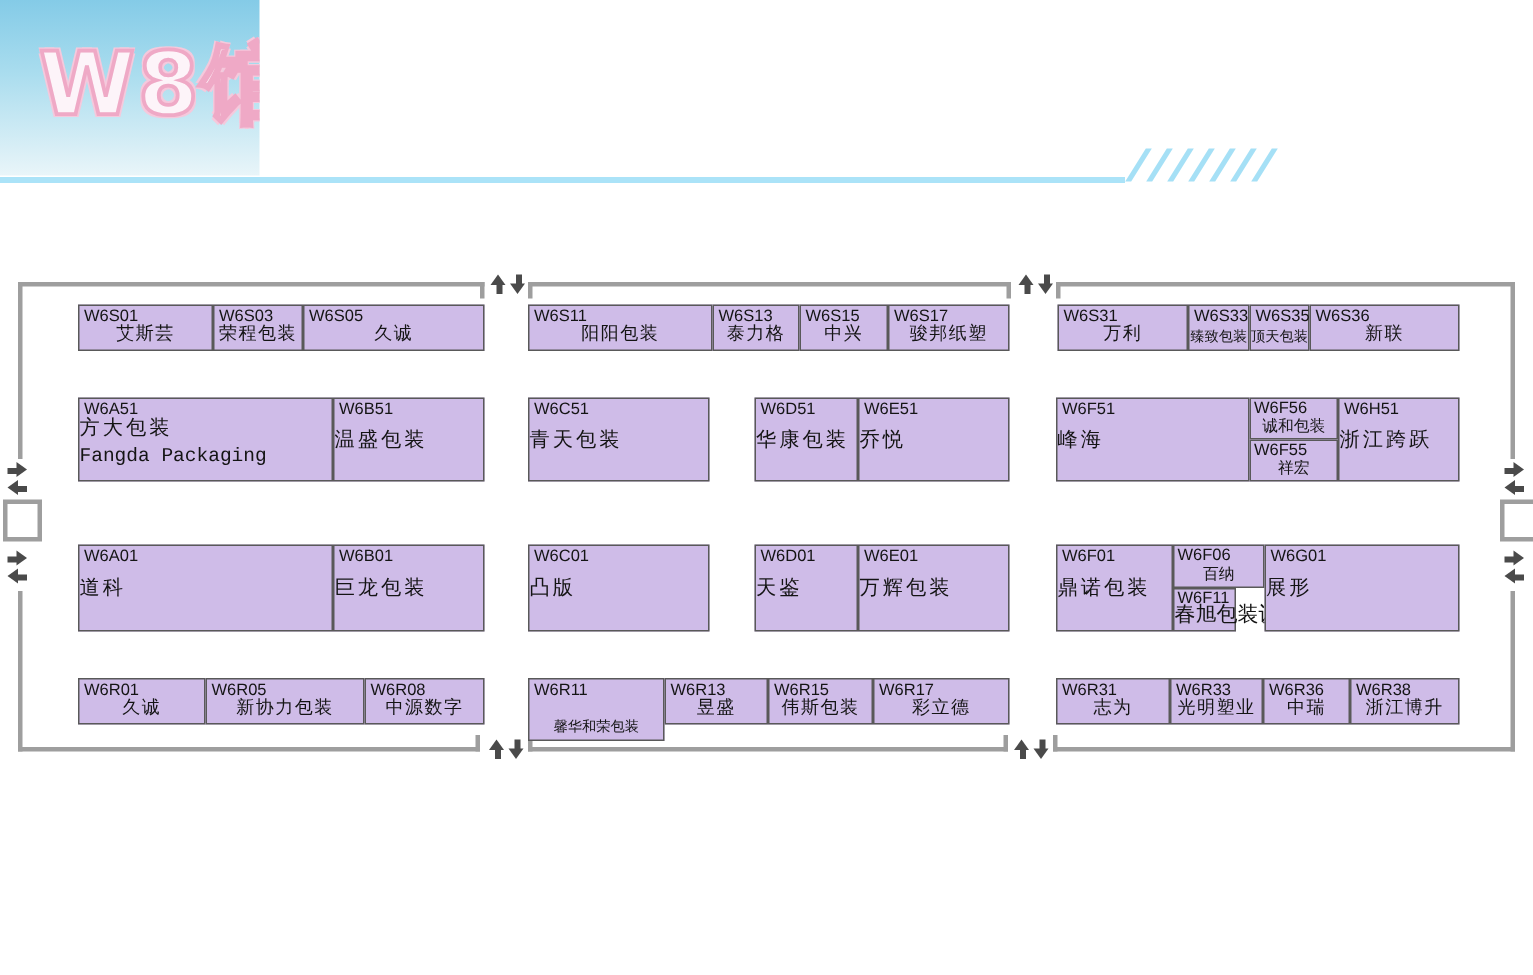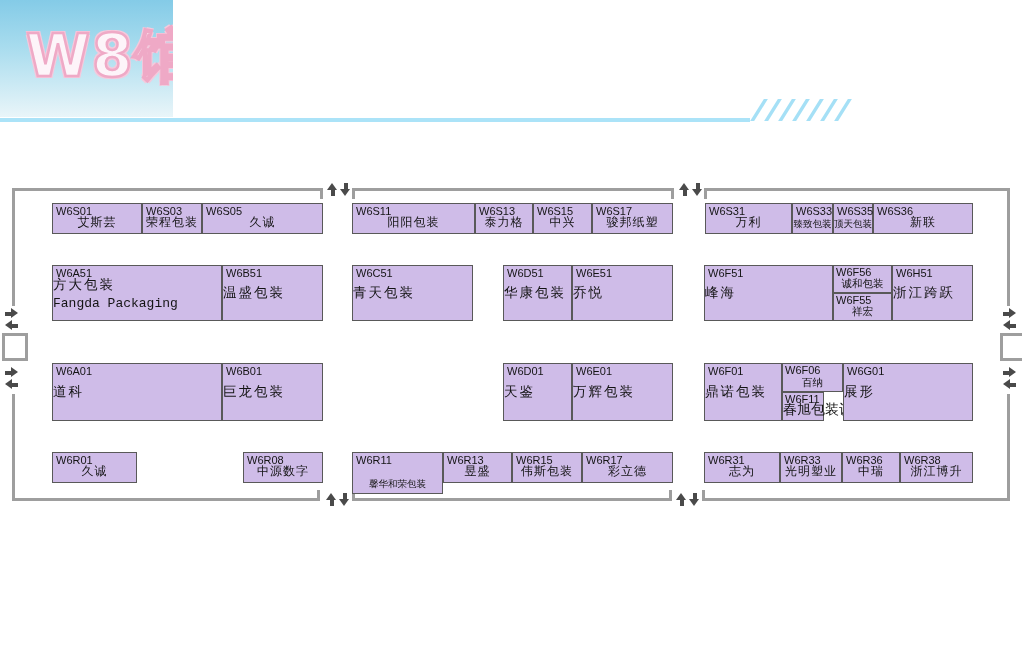--- a/index.html
+++ b/index.html
@@ -218,20 +218,24 @@
     </div>
 
   <div class="booth b-lg" style="left:52px;top:363px;width:170px;height:58px">
       <span class="bcode">W6A01</span>
       <span class="bname">道科</span>
     </div>
   <div class="booth b-lg" style="left:222px;top:363px;width:101px;height:58px">
       <span class="bcode">W6B01</span>
       <span class="bname">巨龙包装</span>
     </div>
+  <div class="booth b-lg" style="left:352px;top:363px;width:121px;height:58px">
+      <span class="bcode">W6C01</span>
+      <span class="bname">凸版</span>
+    </div>
   <div class="booth b-lg" style="left:503px;top:363px;width:69px;height:58px">
       <span class="bcode">W6D01</span>
       <span class="bname">天鉴</span>
     </div>
   <div class="booth b-lg" style="left:572px;top:363px;width:101px;height:58px">
       <span class="bcode">W6E01</span>
       <span class="bname">万辉包装</span>
     </div>
   <div class="booth b-lg" style="left:704px;top:363px;width:78px;height:58px">
       <span class="bcode">W6F01</span>
@@ -247,20 +251,24 @@
     </div>
   <div class="booth b-lg" style="left:843px;top:363px;width:130px;height:58px">
       <span class="bcode">W6G01</span>
       <span class="bname">展形</span>
     </div>
 
   <div class="booth b-sm" style="left:52px;top:452px;width:85px;height:31px">
       <span class="bcode">W6R01</span>
       <span class="bname">久诚</span>
     </div>
+  <div class="booth b-sm" style="left:137px;top:452px;width:106px;height:31px">
+      <span class="bcode">W6R05</span>
+      <span class="bname">新协力包装</span>
+    </div>
   <div class="booth b-sm" style="left:243px;top:452px;width:80px;height:31px">
       <span class="bcode">W6R08</span>
       <span class="bname">中源数字</span>
     </div>
 
   <div class="booth b-sm" style="left:352px;top:452px;width:91px;height:42px">
       <span class="bcode">W6R11</span>
       <span class="bname small">馨华和荣包装</span>
     </div>
   <div class="booth b-sm" style="left:443px;top:452px;width:69px;height:31px">

